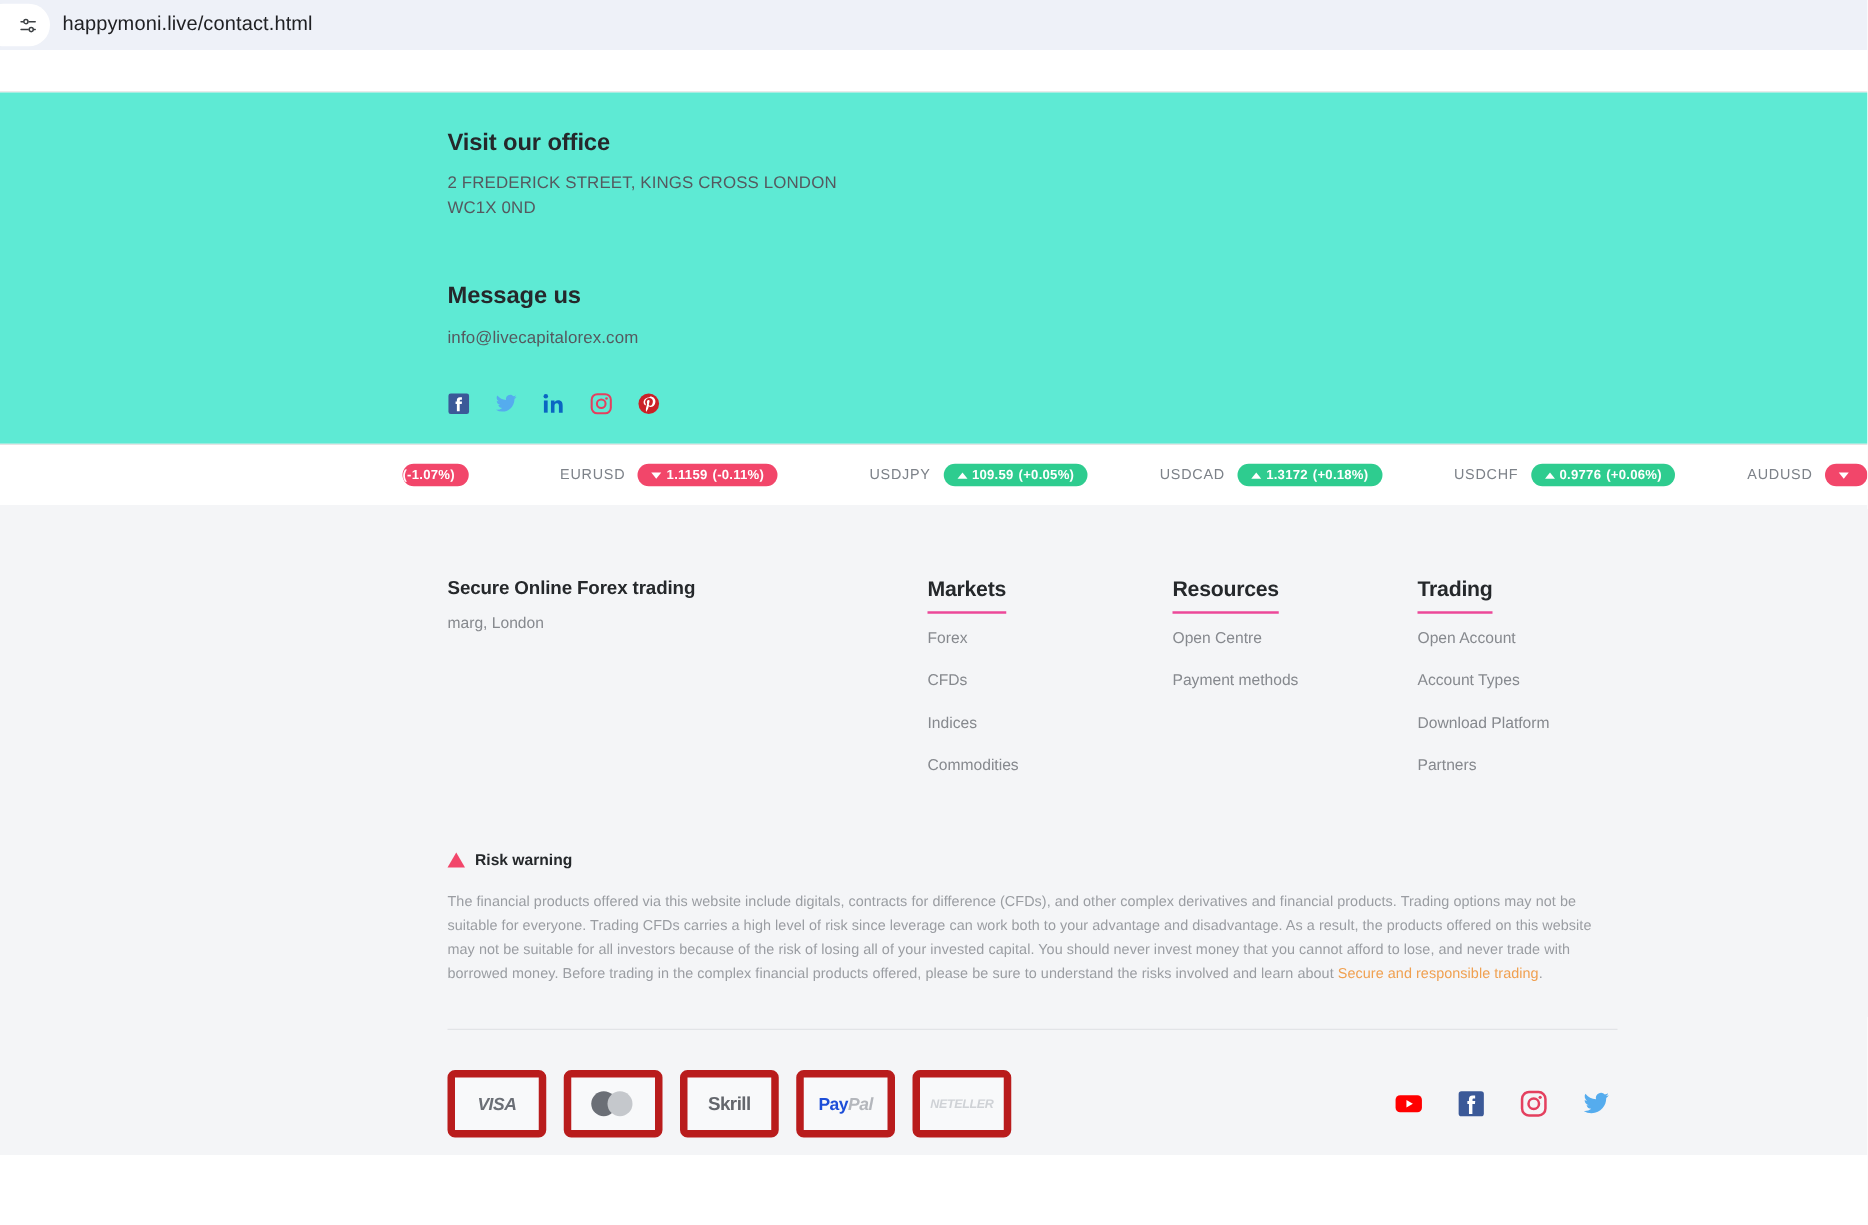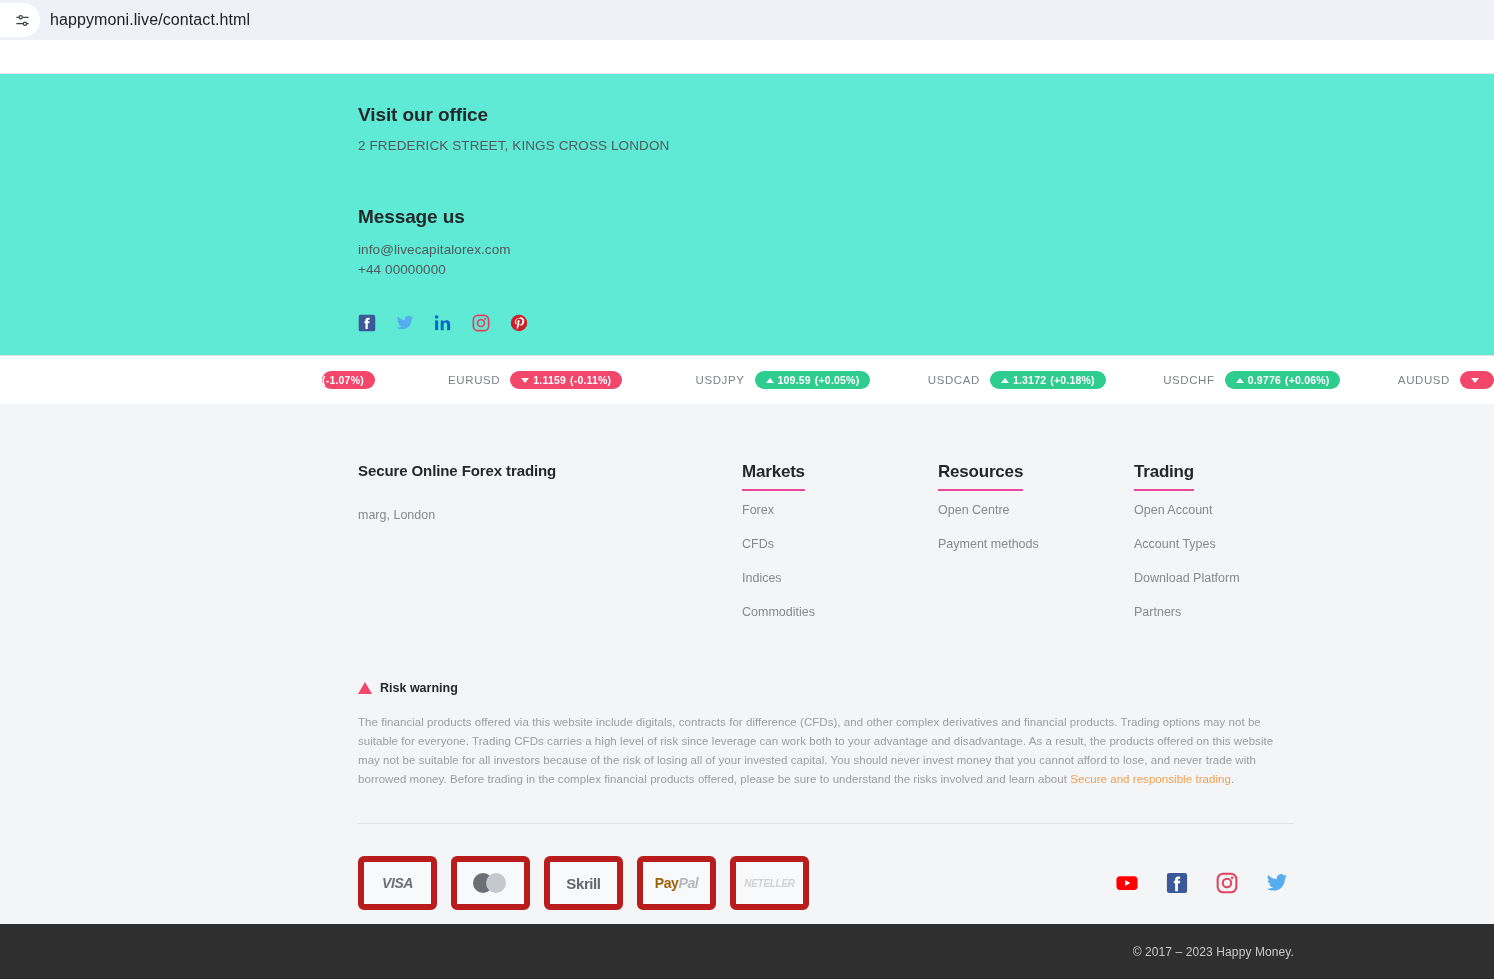--- a/index.html
+++ b/index.html
@@ -143,21 +143,21 @@
   .col-brand { width: 384px; }
   .brand-title {
     font-size: 15px;
     font-weight: bold;
     color: #25282b;
     letter-spacing: -.1px;
   }
   .brand-sub {
     font-size: 12.5px;
     color: #86898e;
-    margin-top: 29px;
+    margin-top: 12px;
   }
   .col-links { width: 196px; }
   .col-head {
     font-size: 17px;
     font-weight: bold;
     color: #25282b;
     letter-spacing: -.2px;
     padding-bottom: 7px;
     display: inline-block;
     border-bottom: 2px solid #ec4899;
@@ -238,21 +238,21 @@
     position: absolute; top: 0;
     width: 20px; height: 20px; border-radius: 50%;
   }
   .mc .l { left: 0; background: #6b6f76; }
   .mc .r { left: 13px; background: #c5c8cc; }
   .pay-skrill {
     font-size: 15px; font-weight: bold; color: #63666c;
     letter-spacing: -.4px;
   }
   .pay-paypal { font-size: 14px; font-weight: bold; letter-spacing: -.4px; }
-  .pp-a { color: #a16207; }
+  .pp-a { color: #1d4ed8; }
   .pp-b { color: #b4b7bc; font-style: italic; }
   .pay-neteller {
     font-size: 10px; font-weight: bold; font-style: italic;
     color: #cfd2d6; letter-spacing: -.3px;
   }
   .pay-spacer { flex: 1; }
   .pay-socials { display: flex; gap: 28px; align-items: center; padding-right: 6px; }
   .soc2 { width: 22px; height: 22px; cursor: pointer; }
 
   
@@ -288,24 +288,24 @@
     </div>
     <div class="urlbar-text">happymoni.live/contact.html</div>
   </div>
 
   <div class="top-pad"></div>
   <div class="divider-full"></div>
 
   <div class="contact-block">
     <div class="contact-h">Visit our office</div>
     <div class="contact-line">2 FREDERICK STREET, KINGS CROSS LONDON</div>
+    <div class="contact-line sub">WC1X 0ND</div>
 
     <div class="contact-h second">Message us</div>
     <div class="contact-line email">info@livecapitalorex.com</div>
-    <div class="contact-line sub">+44 00000000</div>
 
     <div class="socials">
       <svg class="soc" viewBox="0 0 24 24">
         <rect x="1" y="1" width="22" height="22" rx="2.5" fill="#3b5998"></rect>
         <path d="M15.2 12.3h-2.2V20H10v-7.7H8.6V9.7H10V8.2C10 6.5 10.8 5 13.3 5h2.1v2.6h-1.4c-.5 0-.9.2-.9.9v1.2h2.4l-.3 2.6z" fill="#fff"></path>
       </svg>
       <svg class="soc" viewBox="0 0 24 24">
         <path d="M23 4.6a9 9 0 01-2.6.7 4.5 4.5 0 002-2.5 9 9 0 01-2.9 1.1 4.5 4.5 0 00-7.7 4.1A12.8 12.8 0 012.5 3.3a4.5 4.5 0 001.4 6 4.4 4.4 0 01-2-.6v.1a4.5 4.5 0 003.6 4.4 4.5 4.5 0 01-2 .1 4.5 4.5 0 004.2 3.1A9 9 0 011 18.3a12.7 12.7 0 006.9 2c8.3 0 12.8-6.9 12.8-12.8v-.6A9 9 0 0023 4.6z" fill="#55acee"></path>
       </svg>
       <svg class="soc" viewBox="0 0 24 24">
@@ -464,17 +464,14 @@
           <circle cx="12" cy="12" r="4.6" fill="none" stroke="#e4405f" stroke-width="2.2"></circle>
           <circle cx="17.6" cy="6.4" r="1.4" fill="#e4405f"></circle>
         </svg>
         <svg class="soc2" viewBox="0 0 24 24">
           <path d="M23 4.6a9 9 0 01-2.6.7 4.5 4.5 0 002-2.5 9 9 0 01-2.9 1.1 4.5 4.5 0 00-7.7 4.1A12.8 12.8 0 012.5 3.3a4.5 4.5 0 001.4 6 4.4 4.4 0 01-2-.6v.1a4.5 4.5 0 003.6 4.4 4.5 4.5 0 01-2 .1 4.5 4.5 0 004.2 3.1A9 9 0 011 18.3a12.7 12.7 0 006.9 2c8.3 0 12.8-6.9 12.8-12.8v-.6A9 9 0 0023 4.6z" fill="#55acee"></path>
         </svg>
       </div>
     </div>
   </div>
 
-  <div class="copybar">
-    <div class="copytext">© 2017 – 2023 Happy Money.</div>
-  </div>
 
 </div>
 
 </body></html>

